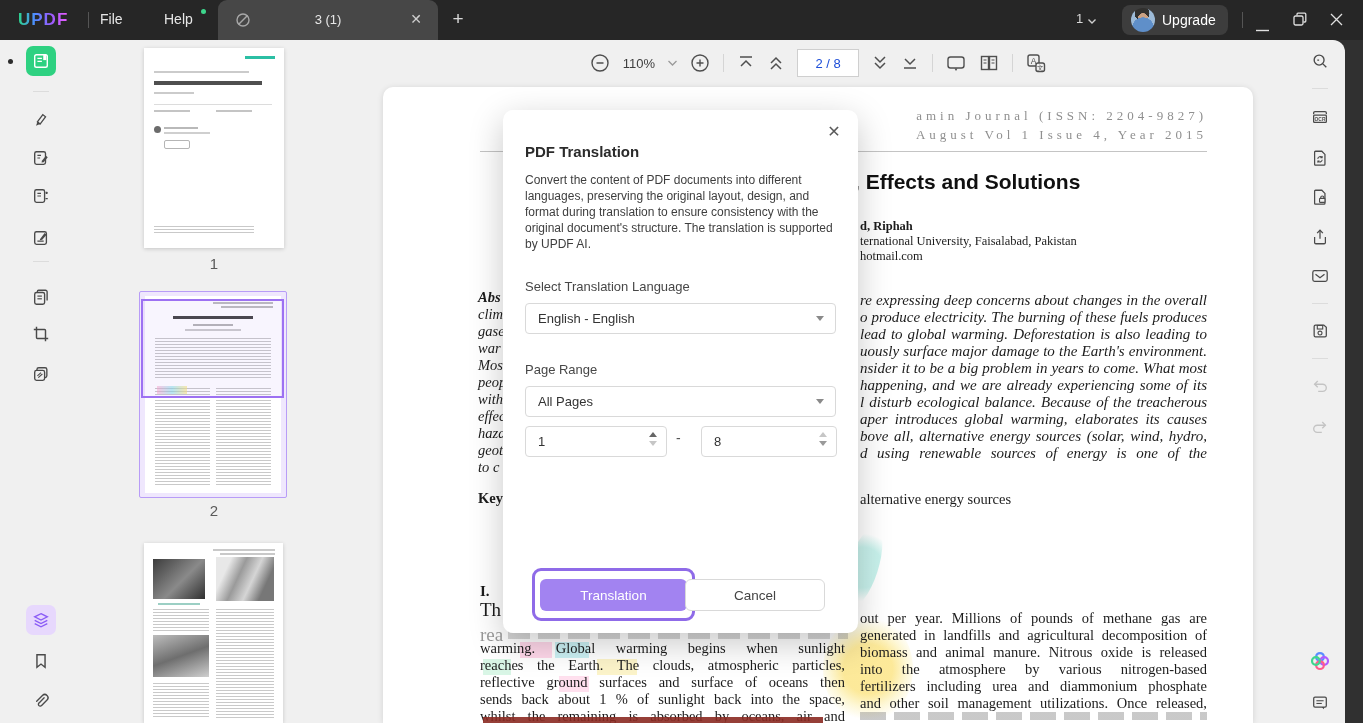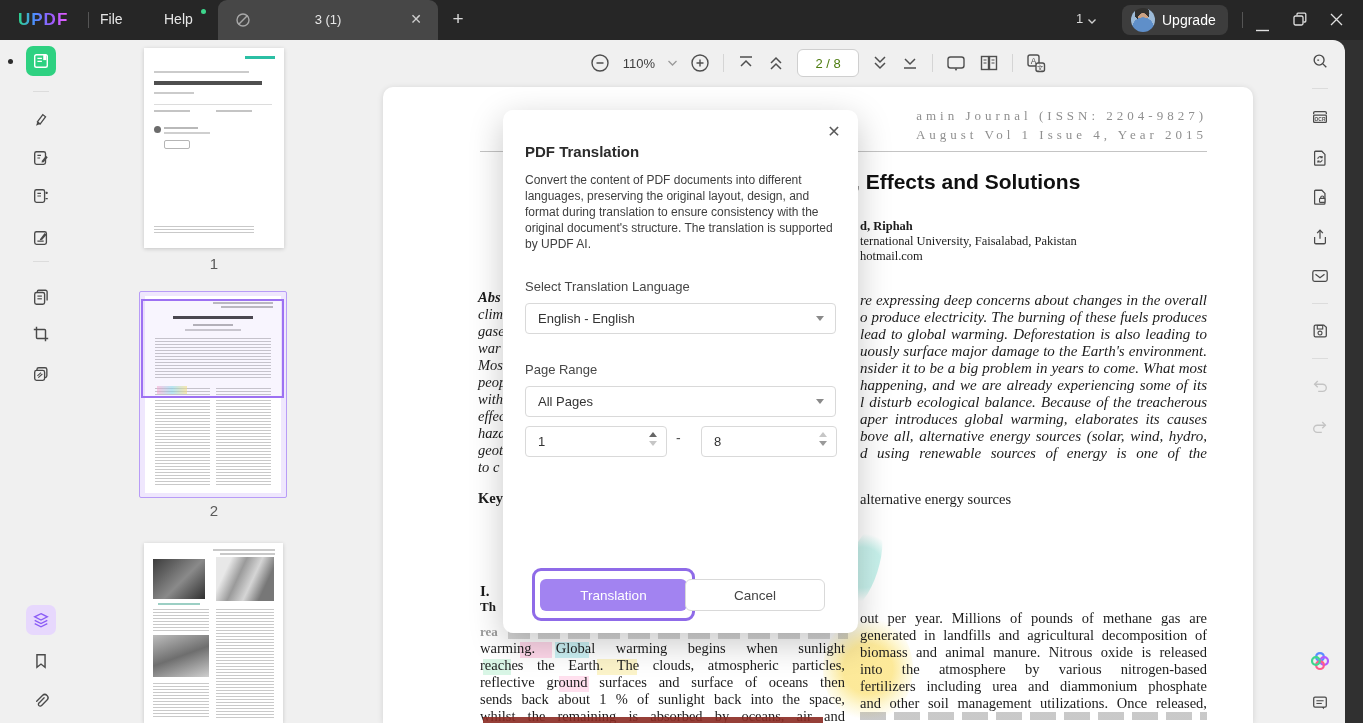--- a/index.html
+++ b/index.html
@@ -45,38 +45,38 @@
   .thumb-label { position:absolute; font-size:15px; color:#5a5a5a; text-align:center; width:140px; }
   .mini-lines { background:repeating-linear-gradient(to bottom,#c9c9c9 0 1px,transparent 1px 3px); }
   .t2-wrap { position:absolute; left:139px; top:251px; width:148px; height:207px; background:#efe7fd; border:1.5px solid #b89cf7; border-radius:2px; }
   .t2-view { position:absolute; left:1px; top:7px; width:143px; height:99px; border:2px solid #9d71f2; background:rgba(157,113,242,.07); z-index:3; }
 
   
   .toolbar { position:absolute; left:383px; top:5px; width:870px; height:36px; display:flex; align-items:center; justify-content:center; gap:13px; color:#4f4f4f; }
   .toolbar svg { display:block; }
   .tb-sep { width:1px; height:18px; background:#d5d5d5; }
   .zoom-label { font-size:13px; color:#3f3f3f; }
-  .pagebox { width:62px; height:28px; background:#fff; border:1px solid #cfcfcf; border-radius:6px; font-size:13px; color:#4d7c0f; display:flex; align-items:center; justify-content:center; }
+  .pagebox { width:62px; height:28px; background:#fff; border:1px solid #cfcfcf; border-radius:0; font-size:13px; color:#1d4ed8; display:flex; align-items:center; justify-content:center; }
 
   
   .page { position:absolute; left:383px; top:47px; width:870px; height:636px; background:#fff; border-radius:10px 10px 0 0; box-shadow:0 1px 6px rgba(0,0,0,.12); overflow:hidden; font-family:"Liberation Serif",serif; color:#1c1c1c; }
   .j-head { position:absolute; left:430px; width:394px; text-align:right; font-size:13px; letter-spacing:4px; color:#8f8f8f; white-space:nowrap; }
   .j-rule { position:absolute; left:97px; top:64px; width:727px; height:1px; background:#c4c4c4; }
   .doc-title { position:absolute; left:471px; top:83px; font-family:"Liberation Sans",sans-serif; font-size:21px; font-weight:bold; color:#101010; white-space:nowrap; }
   .auth { position:absolute; left:477px; white-space:nowrap; font-size:12.5px; }
   .abs-frags { position:absolute; left:95px; top:202px; font-size:14.5px; font-style:italic; }
   .abs-frags div { height:17px; }
   .abs-frags div:first-child { font-weight:bold; }
   .abs-right { position:absolute; left:477px; top:205px; width:347px; font-size:15px; font-style:italic; }
   .abs-right div, .col div { height:17px; white-space:nowrap; }
   .just div { text-align:justify; text-align-last:justify; white-space:normal; overflow:hidden; }
   .kw-left { position:absolute; left:95px; top:403px; font-size:14.5px; font-weight:bold; }
   .kw-right { position:absolute; left:477px; top:404px; font-size:14.5px; }
   .sec-head { position:absolute; left:97px; top:496px; font-size:15px; font-weight:bold; }
-  .frag { position:absolute; left:97px; font-size:13px;font-weight:bold; }
+  .frag { position:absolute; left:97px; font-size:19px; }
   .ghost-line { position:absolute; left:97px; top:543px; width:340px; height:9px; opacity:.3;
      background:repeating-linear-gradient(to right,#777 0 22px,transparent 22px 30px); }
   .col { position:absolute; font-size:14.5px; }
   .col-left { left:97px; top:553px; width:365px; }
   .col-right { left:477px; top:523px; width:347px; }
   .cut-line { position:absolute; left:477px; top:625px; width:347px; height:8px; opacity:.35;
      background:repeating-linear-gradient(to right,#666 0 26px,transparent 26px 34px); }
   .red-bar { position:absolute; left:100px; top:630px; width:340px; height:6px; background:#8b2a22; opacity:.9; }
   .blob-yellow { position:absolute; left:440px; top:528px; width:90px; height:108px; border-radius:50%;
      background:radial-gradient(circle,rgba(250,215,70,.55) 0 35%,rgba(250,230,120,.3) 55%,transparent 72%); }

